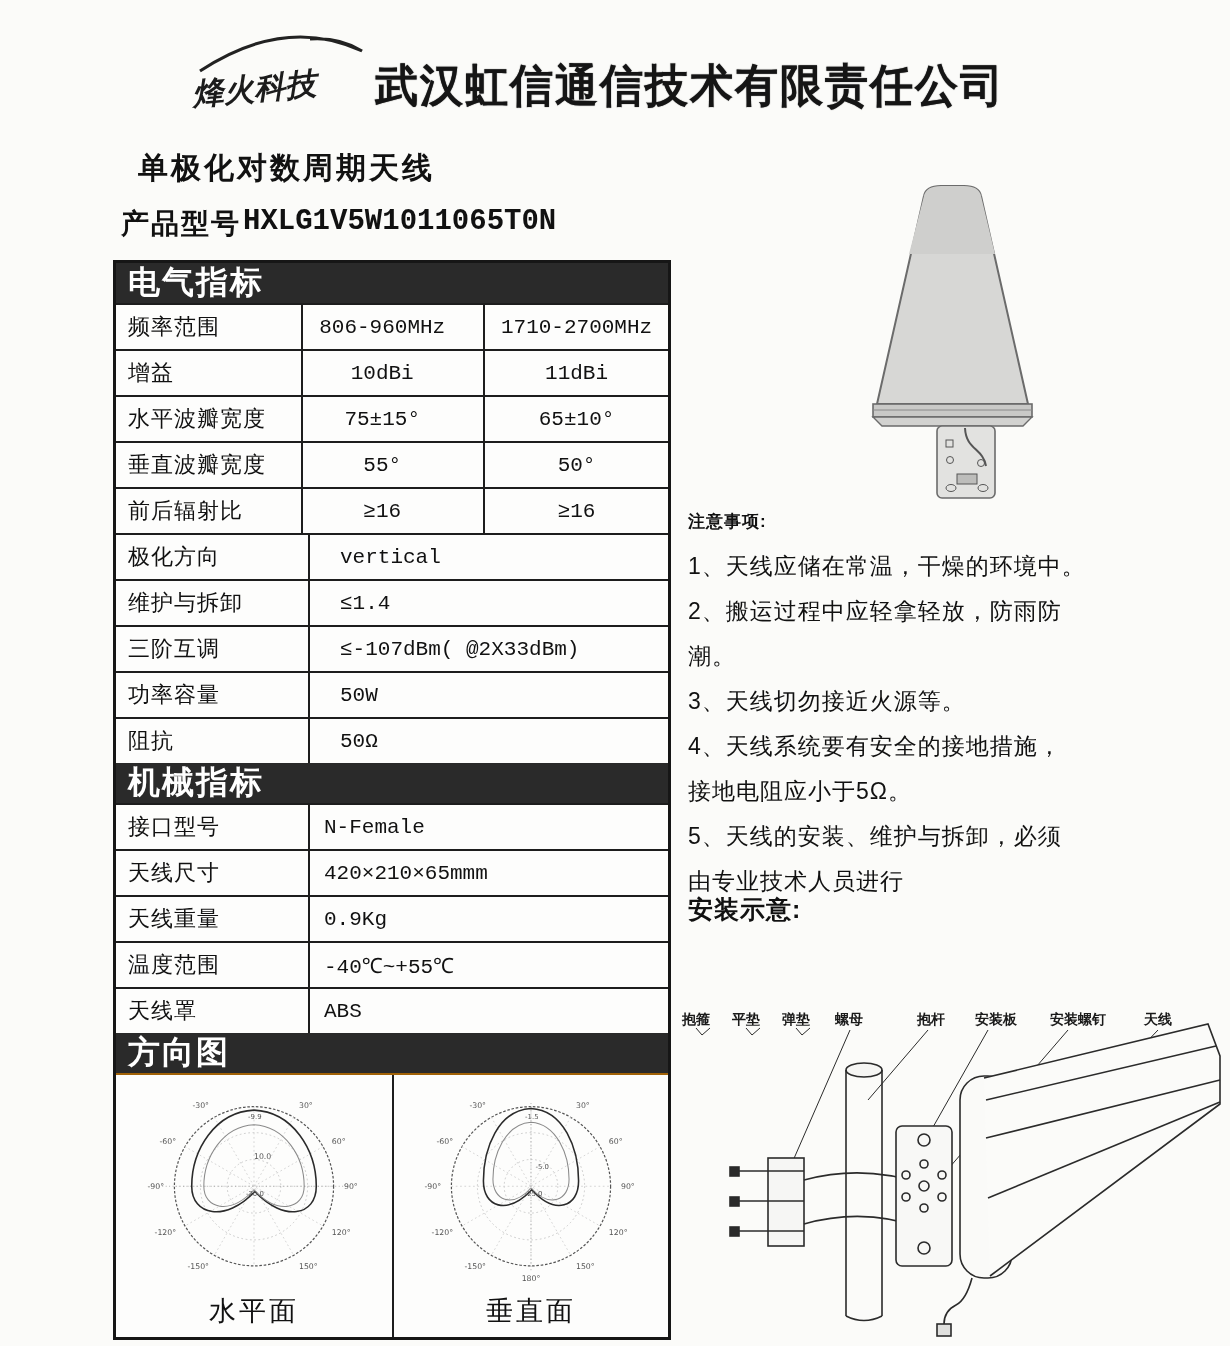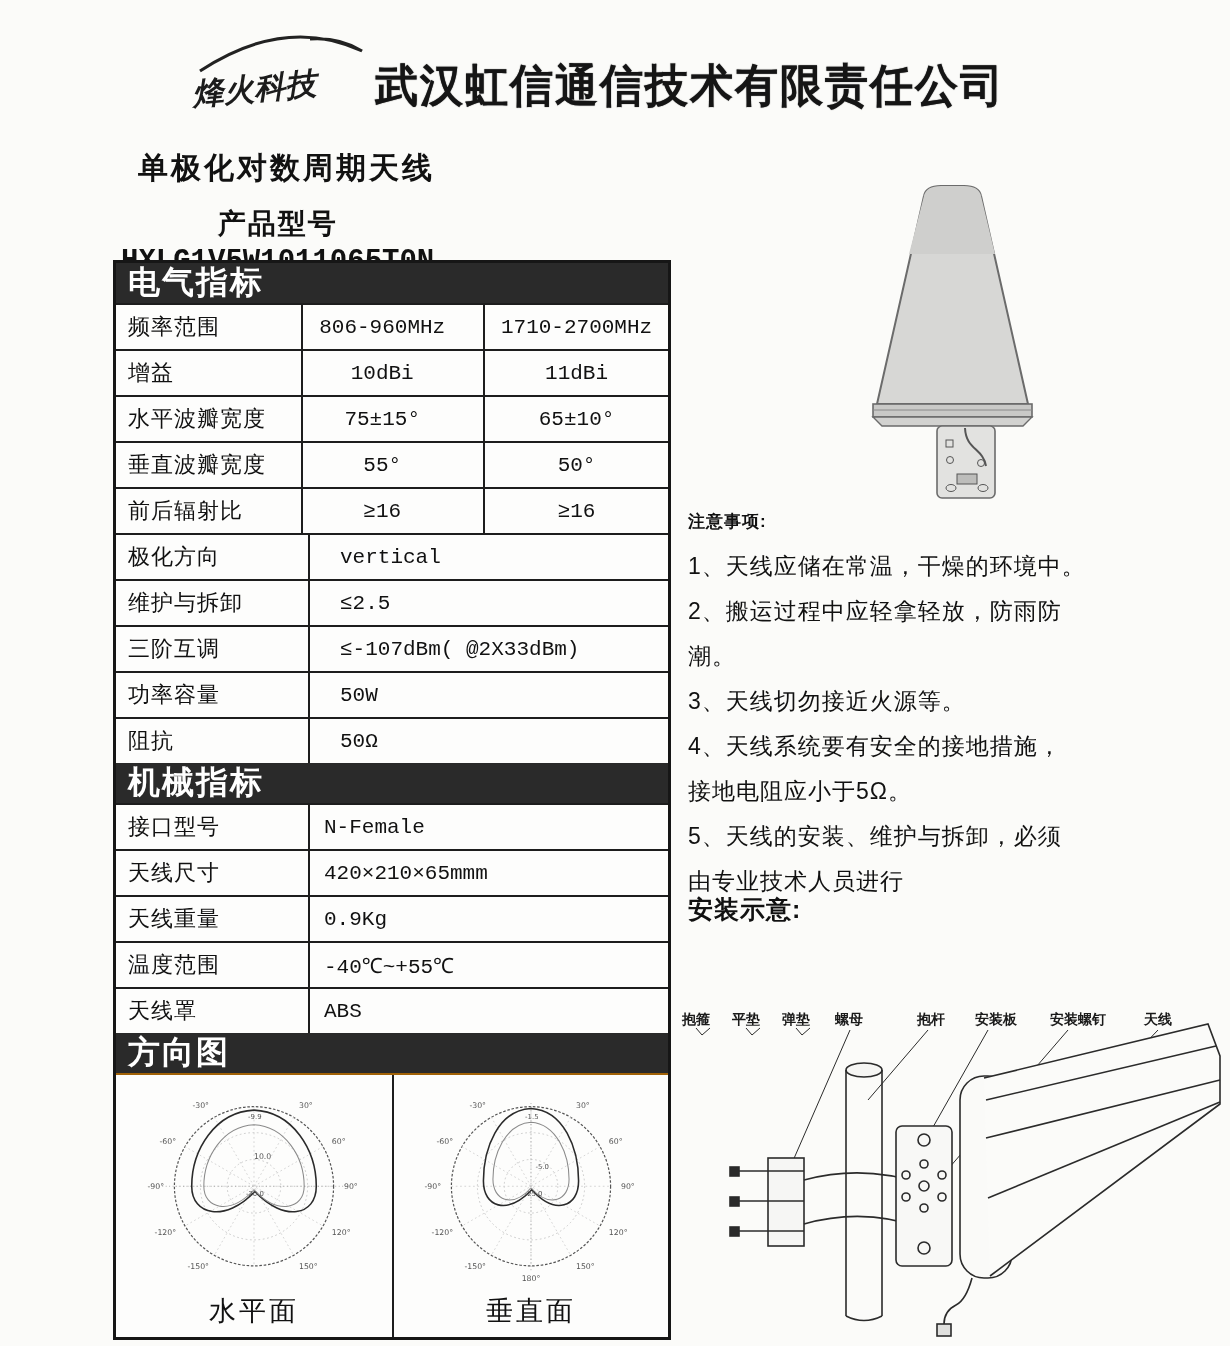--- a/index.html
+++ b/index.html
@@ -11,21 +11,21 @@
   
   .header{position:absolute;left:190px;top:28px;width:960px;height:95px;display:flex;align-items:flex-end;}
   .logo-svg{width:185px;height:92px;flex:0 0 auto;}
   .company{
     font-size:43px;font-weight:900;letter-spacing:2px;color:#151515;
     padding-bottom:8px;transform:scaleY(1.05);
     text-shadow:0 0 1px #333;
   }
   
   .title1{position:absolute;left:138px;top:148px;font-size:30px;font-weight:bold;letter-spacing:3px;}
-  .title2{position:absolute;left:121px;top:205px;font-size:28px;font-weight:bold;letter-spacing:2px;display:flex;gap:2px;align-items:center;flex-direction:column;}
+  .title2{position:absolute;left:121px;top:205px;font-size:28px;font-weight:bold;letter-spacing:2px;display:flex;gap:2px;align-items:flex-start;}
   .model{font-family:"Liberation Mono","DejaVu Sans Mono",monospace;font-weight:bold;font-size:29px;letter-spacing:0;}
   
   .spec-table{
     position:absolute;left:113px;top:260px;width:552px;
     border:3px solid #161616;background:#fdfdfc;
   }
   .bar{
     height:40px;background:#2a2a2a;color:#fff;font-weight:bold;font-size:32px;
     display:flex;align-items:center;padding-left:12px;letter-spacing:2px;
   }
@@ -103,21 +103,21 @@
       <div class="cell v1 val">≥16</div>
       <div class="cell v2 val">≥16</div>
     </div>
 
     <div class="row">
       <div class="cell lab">极化方向</div>
       <div class="cell vm val">vertical</div>
     </div>
     <div class="row">
       <div class="cell lab">维护与拆卸</div>
-      <div class="cell vm val">≤2.5</div>
+      <div class="cell vm val">≤1.4</div>
     </div>
     <div class="row">
       <div class="cell lab">三阶互调</div>
       <div class="cell vm val">≤-107dBm( @2X33dBm)</div>
     </div>
     <div class="row">
       <div class="cell lab">功率容量</div>
       <div class="cell vm val">50W</div>
     </div>
     <div class="row">

